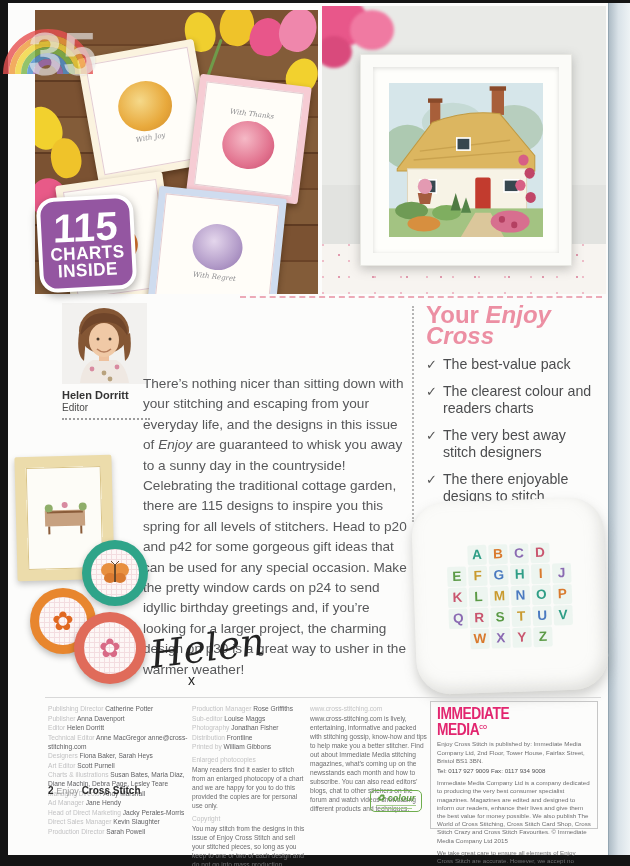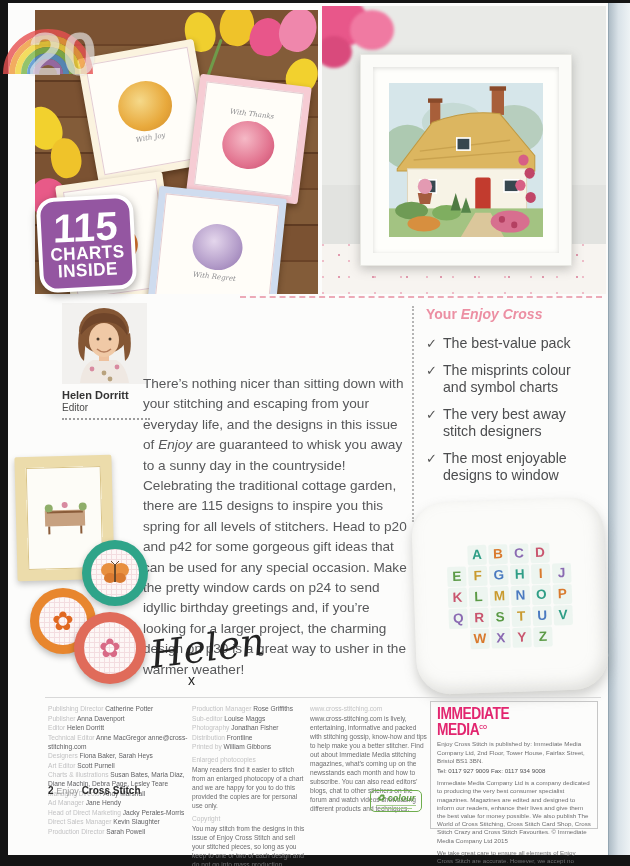--- a/index.html
+++ b/index.html
@@ -72,21 +72,21 @@
   .hoop{position:absolute;border-radius:50%;display:flex;align-items:center;justify-content:center;
     box-shadow:0 3px 6px rgba(0,0,0,.25);}
   .hoop .fabric{width:72%;height:72%;border-radius:50%;background:#fdf7f6;
     background-image:linear-gradient(#f3dde0 1px,transparent 1px),linear-gradient(90deg,#f3dde0 1px,transparent 1px);
     background-size:5px 5px;display:flex;align-items:center;justify-content:center;}
   .flower-glyph{font-size:26px;line-height:1;}
 
   
   .v-dots{position:absolute;left:412px;top:306px;height:216px;border-left:2px dotted #b5b5b5;}
   .guarantee{position:absolute;left:426px;top:304px;width:172px;}
-  .g-head{font-size:14px;font-weight:bold;color:#ec8fa3;line-height:21px;}
+  .g-head{font-size:24px;font-weight:bold;color:#ec8fa3;line-height:21px;}
   .g-head .it{font-style:italic;}
   .g-list{list-style:none;margin:10px 0 0;padding:0;}
   .g-list li{display:flex;gap:6px;font-size:14.2px;line-height:17.5px;color:#4c4d4f;margin-bottom:9px;}
   .g-check{color:#555;font-size:13px;}
 
   
   .cushion{position:absolute;left:412px;top:486px;width:198px;height:216px;}
   .pillow{position:absolute;left:2px;top:14px;width:192px;height:192px;background:#fbfbf9;
     border-radius:34px;box-shadow:0 6px 12px rgba(120,120,115,.35), inset -4px -6px 14px rgba(200,200,195,.5);
     transform:rotate(-2deg);display:flex;align-items:center;justify-content:center;}
@@ -179,21 +179,21 @@
     <svg width="96" height="70" viewBox="0 0 96 70">
       <g fill="none" stroke-width="6" opacity="0.8">
         <path d="M6,66 A42,42 0 0 1 90,66" stroke="#e85050"></path>
         <path d="M12,66 A36,36 0 0 1 84,66" stroke="#f09a3a"></path>
         <path d="M18,66 A30,30 0 0 1 78,66" stroke="#f2d53a"></path>
         <path d="M24,66 A24,24 0 0 1 72,66" stroke="#7ab648"></path>
         <path d="M30,66 A18,18 0 0 1 66,66" stroke="#4a90d0"></path>
         <path d="M36,66 A12,12 0 0 1 60,66" stroke="#9a6ab8"></path>
       </g>
     </svg>
-    <div class="wm-num">20</div>
+    <div class="wm-num">35</div>
   </div>
 
   <div class="photo-right">
     <div class="blur-roses" style="left:-14px;top:-10px;width:60px;height:52px;background:#e8578a;"></div>
     <div class="blur-roses" style="left:28px;top:4px;width:44px;height:40px;background:#f07aa2;"></div>
     <div class="blur-roses" style="left:-6px;top:30px;width:36px;height:32px;background:#d94a7c;"></div>
     <div class="cloth"></div>
     <div class="frame">
       <div class="mat">
         <div class="pic">
@@ -306,29 +306,29 @@
     <div class="g-head">
       <div><span>Your </span><span class="it">Enjoy Cross</span></div>
     </div>
     <ul class="g-list">
         <li>
           <span class="g-check">✓</span>
           <span>The best-value pack</span>
         </li>
         <li>
           <span class="g-check">✓</span>
-          <span>The misprints colour and symbol charts</span>
+          <span>The clearest colour and readers charts</span>
         </li>
         <li>
           <span class="g-check">✓</span>
           <span>The very best away stitch designers</span>
         </li>
         <li>
           <span class="g-check">✓</span>
-          <span>The most enjoyable designs to window</span>
+          <span>The there enjoyable designs to stitch</span>
         </li>
       </ul>
   </div>
 
   <div class="cushion">
     <div class="pillow">
       <div class="alpha">
           <div class="alpha-row">
             <span style="color: rgb(47, 158, 134);">A</span>
             <span style="color: rgb(217, 122, 46);">B</span>

